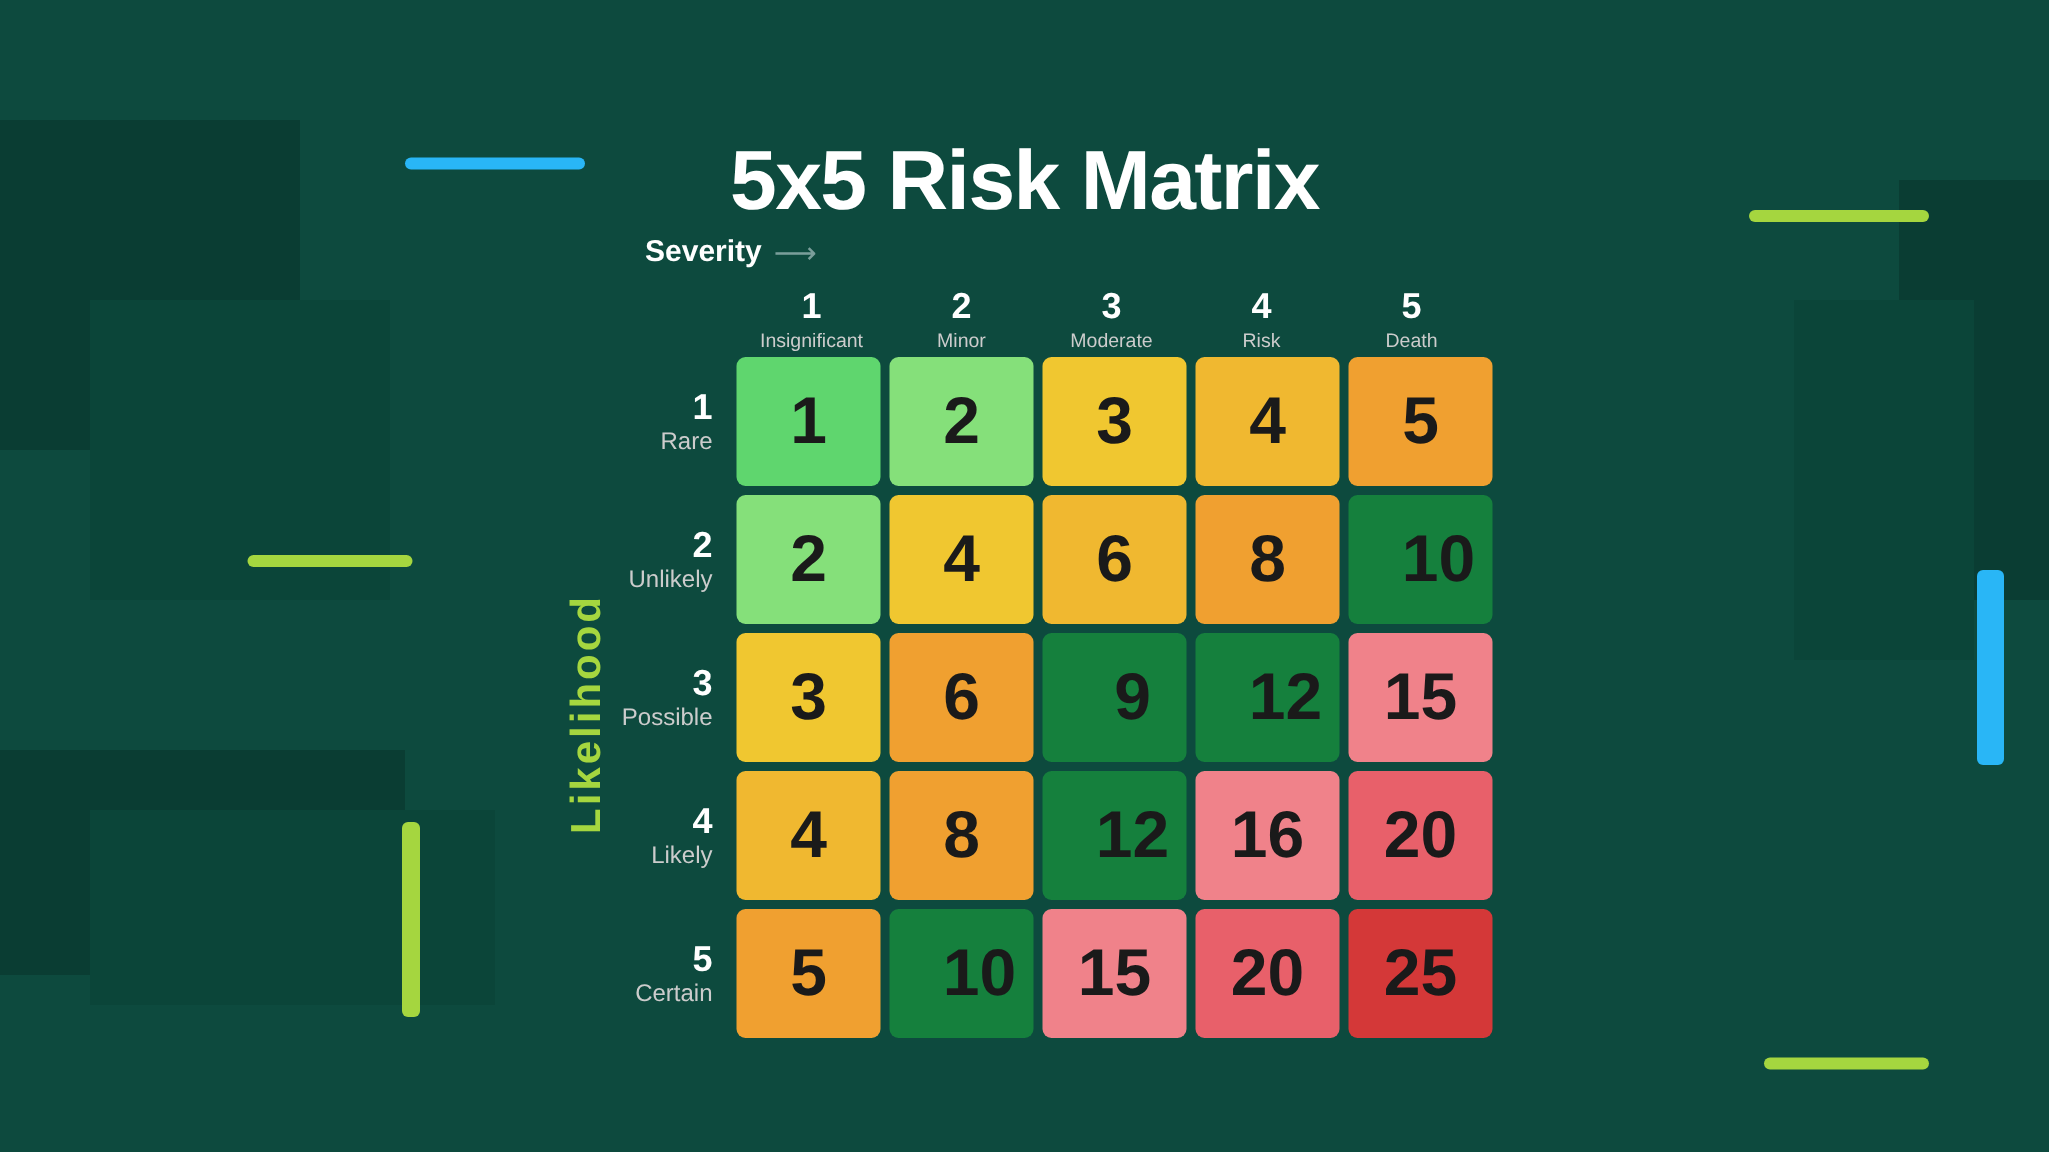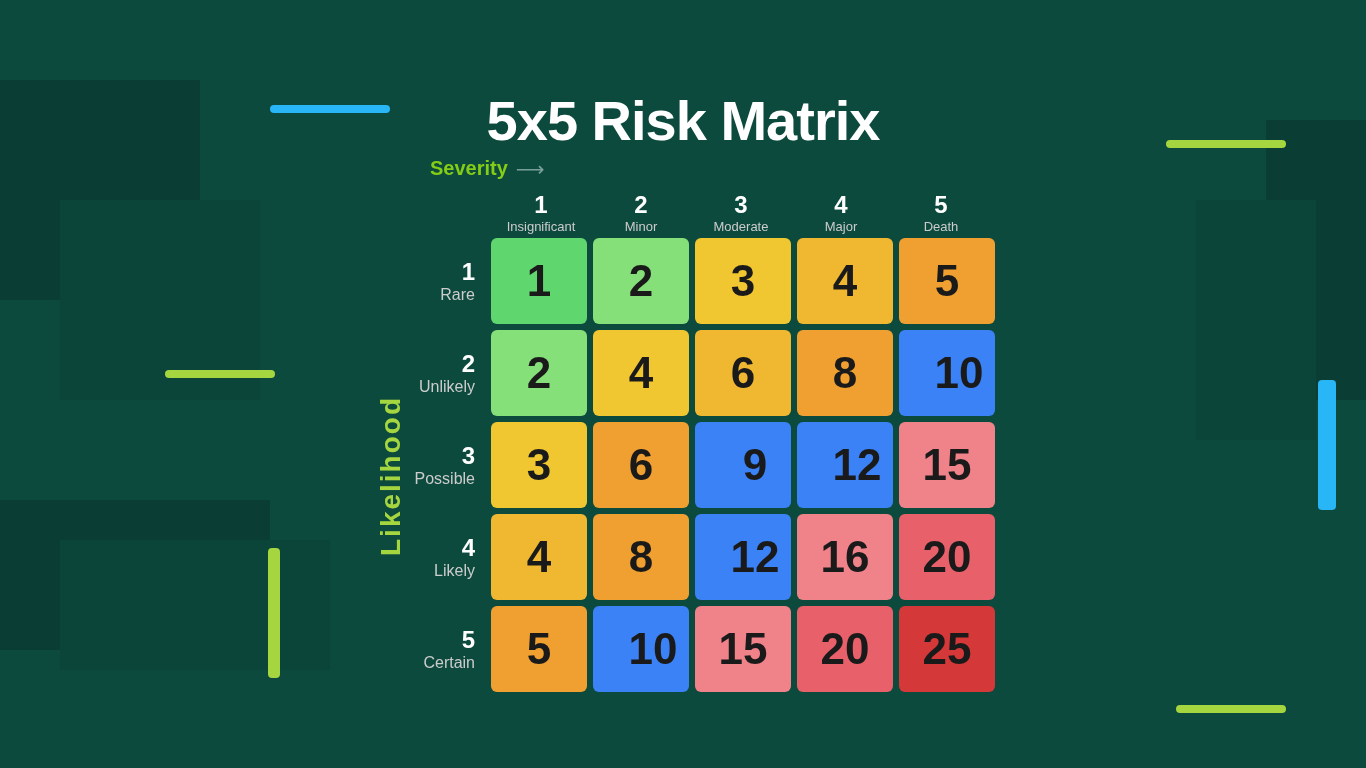--- a/index.html
+++ b/index.html
@@ -124,21 +124,21 @@
       gap: 8px;
       margin-bottom: 10px;
       margin-left: 100px;
       align-self: flex-start;
       margin-left: 430px;
     }
 
     .severity-label {
       font-size: 20px;
       font-weight: 700;
-      color: #84cc16;
+      color: #ffffff;
       font-family: Arial, sans-serif;
     }
 
     .severity-arrow {
       color: #7a9e9a;
       font-size: 20px;
     }
 
     
     .matrix-wrapper {
@@ -243,21 +243,21 @@
       color: #1a1a1a;
       font-family: 'Arial Black', Arial, sans-serif;
     }
 
     
     .c-green-bright  { background-color: #5fd66e; }
     .c-green-light   { background-color: #85e07a; }
     .c-yellow        { background-color: #f0c730; }
     .c-yellow-orange { background-color: #f0b830; }
     .c-orange-light  { background-color: #f0a030; }
-    .c-orange-dark   { background-color: #3b82f6; padding-left: 24px; }
+    .c-orange-dark   { background-color: #15803d; padding-left: 24px; }
     .c-pink-light    { background-color: #f0828a; }
     .c-pink          { background-color: #e8606a; }
     .c-red           { background-color: #d43838; }
   </style>
 </head>
 <body>
 
 <div class="bg-shape bg-rect1"></div>
 <div class="bg-shape bg-rect2"></div>
 <div class="bg-shape bg-rect3"></div>
@@ -297,21 +297,21 @@
           <div class="col-header">
             <span class="col-header-num">2</span>
             <span class="col-header-text">Minor</span>
           </div>
           <div class="col-header">
             <span class="col-header-num">3</span>
             <span class="col-header-text">Moderate</span>
           </div>
           <div class="col-header">
             <span class="col-header-num">4</span>
-            <span class="col-header-text">Major</span>
+            <span class="col-header-text">Risk</span>
           </div>
           <div class="col-header">
             <span class="col-header-num">5</span>
             <span class="col-header-text">Death</span>
           </div>
         </div>
 
       <div class="matrix-grid" id="matrix-grid-container">
           <div class="matrix-row">
             <div class="row-header">

